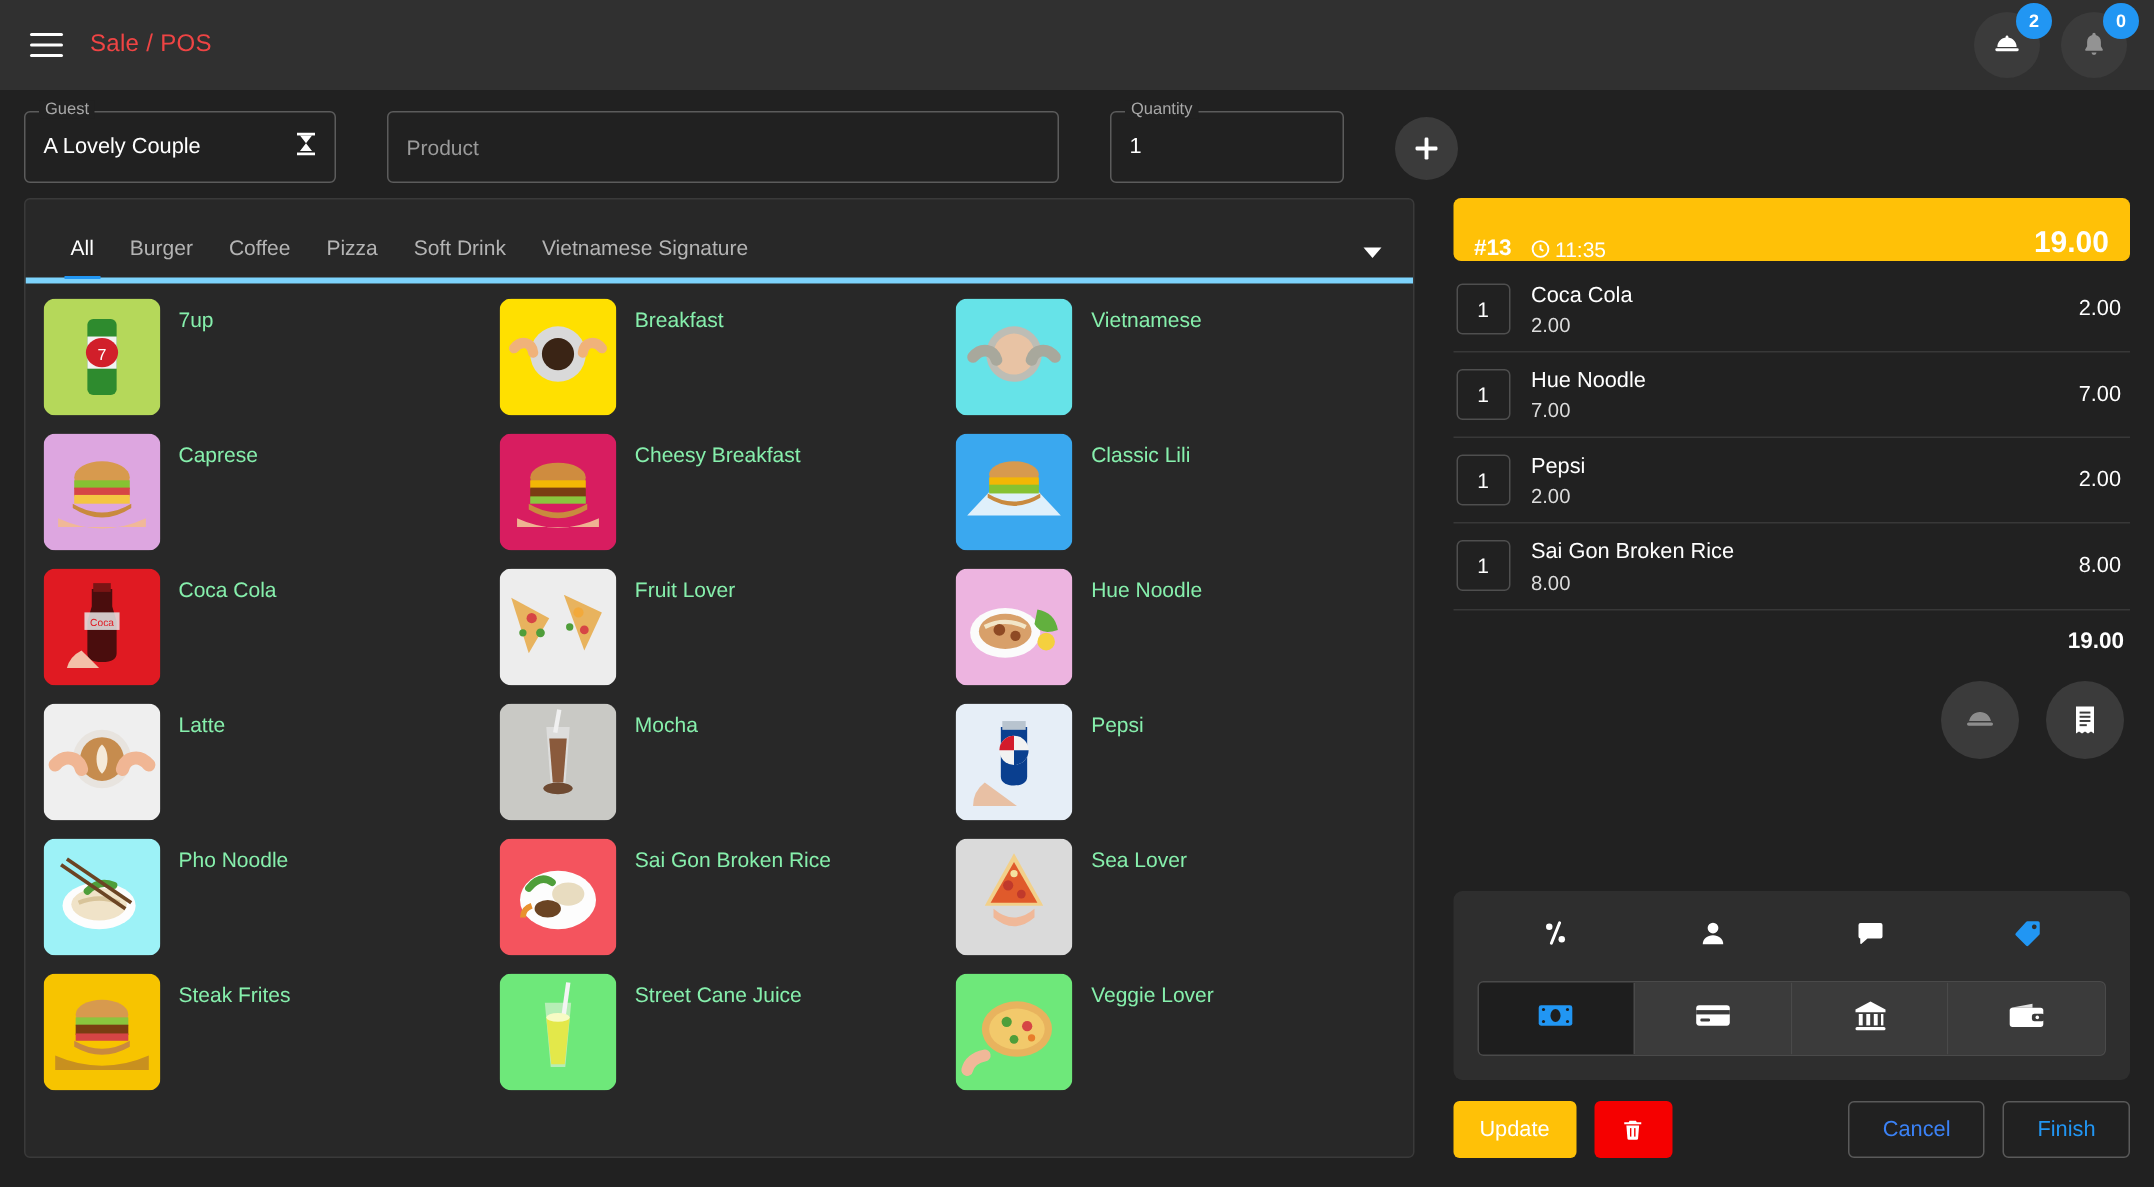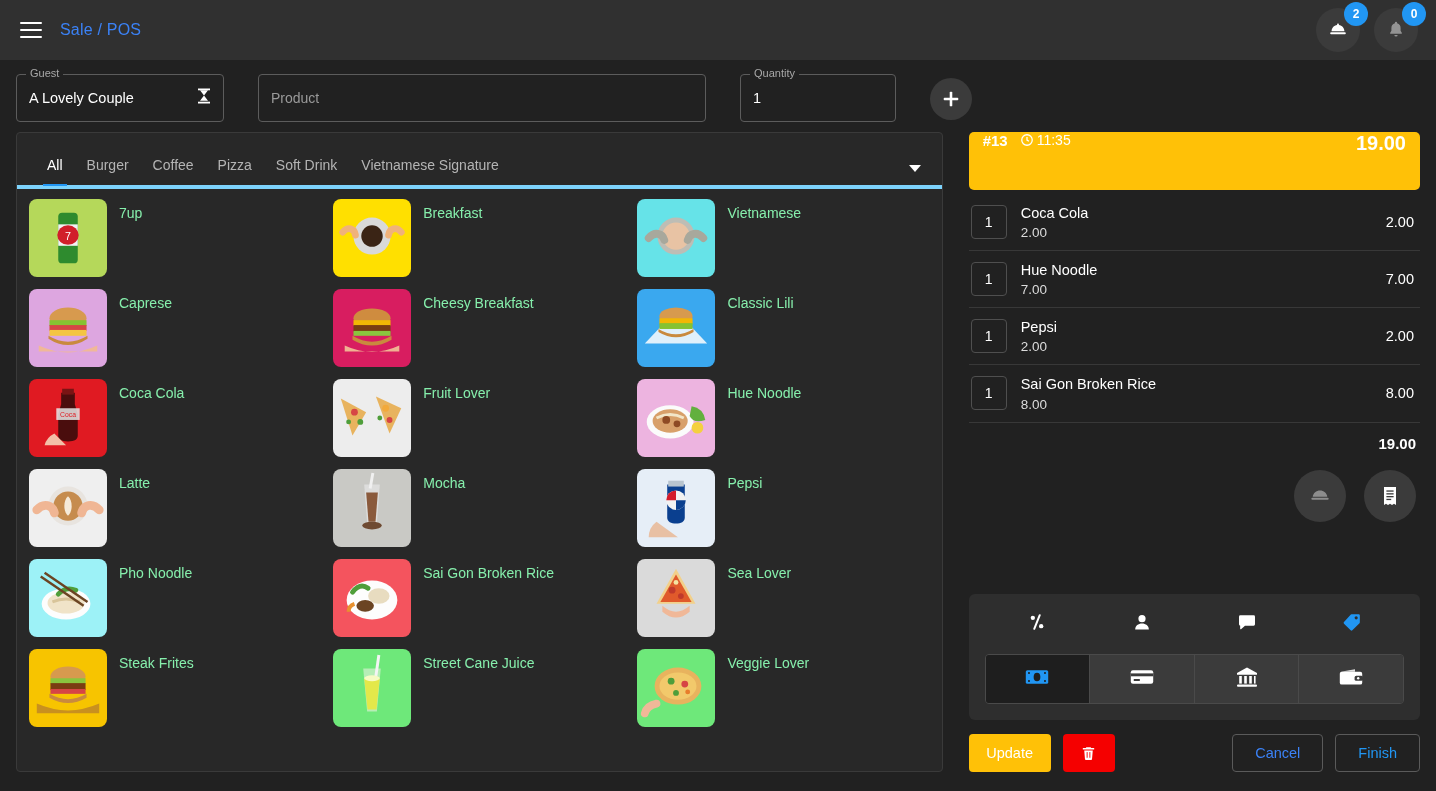--- a/index.html
+++ b/index.html
@@ -19,21 +19,21 @@
     display: flex; align-items: center;
     padding: 0 20px;
     position: relative;
   }
   .hamburger {
     width: 22px; height: 16px;
     display: flex; flex-direction: column; justify-content: space-between;
     margin-right: 18px; cursor: pointer;
   }
   .hamburger span { display:block; height: 2px; background:#fff; border-radius:1px; }
-  .topbar-title { font-size: 16px; color: #3b82f6; letter-spacing: .2px; }
+  .topbar-title { font-size: 16px; color: #ef4444; letter-spacing: .2px; }
 
   .topbar-right {
     position:absolute; right: 18px; top: 0; height: 60px;
     display:flex; align-items:center; gap: 14px;
   }
   .circle-btn {
     width: 44px; height: 44px; border-radius: 50%;
     background: #3b3b3b; display:flex; align-items:center; justify-content:center;
     position: relative; cursor:pointer;
   }
@@ -127,21 +127,21 @@
     overflow:hidden; position:relative;
   }
   .pthumb svg { display:block; width:100%; height:100%; }
   .pname { font-size: 14px; color:#86efac; margin-left: 12px; margin-top: 6px; line-height:1.2; }
 
   
   .order-panel { width: 452px; display:flex; flex-direction:column; }
 
   .order-head {
     background:#ffc107; border-radius: 5px;
-    height: 58px; display:flex; align-items:flex-start;
+    height: 42px; display:flex; align-items:flex-end;
     padding: 0 14px; color:#fff;
   }
   .oh-num { font-size: 15px; font-weight: bold; }
   .oh-time { font-size: 14px; margin-left: 12px; display:flex; align-items:center; gap:3px; }
   .oh-total { margin-left:auto; font-size: 20px; font-weight:bold; }
 
   .order-items { margin-top: 4px; }
   .orow {
     display:flex; align-items:center;
     padding: 10px 2px 10px 2px;

